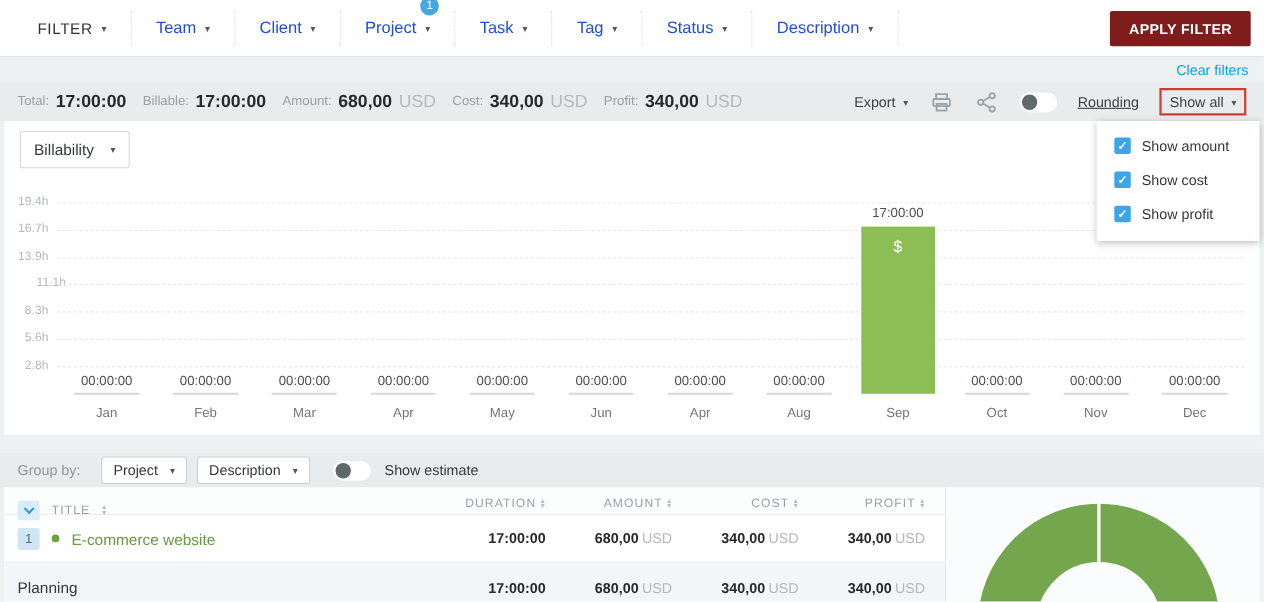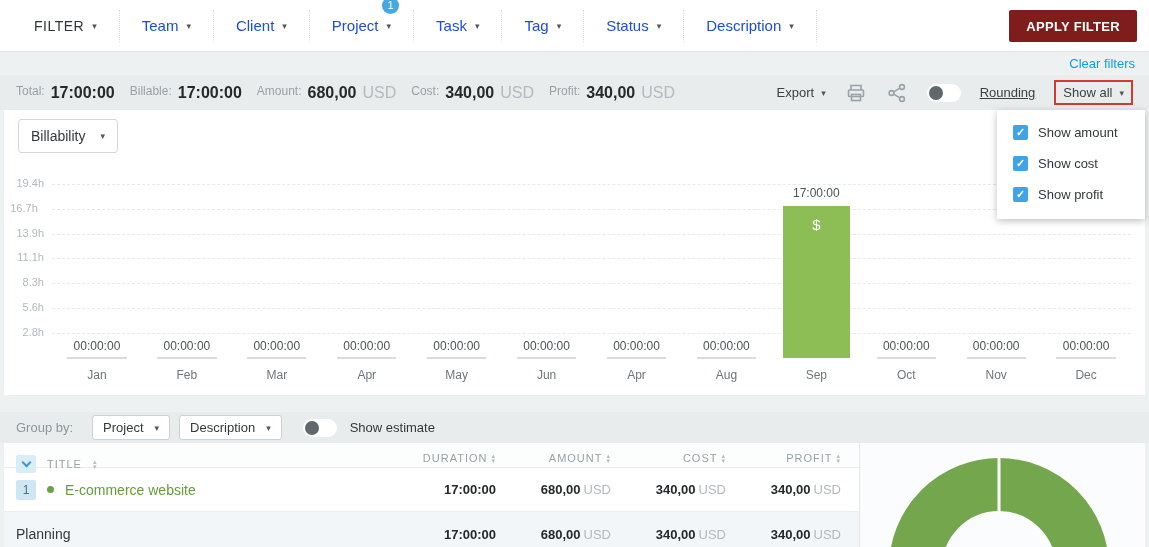--- a/index.html
+++ b/index.html
@@ -189,23 +189,23 @@
   </div>
 </div>
 
 <div class="chart-panel">
   <div class="billability">
     <span>Billability</span>
     <span class="caret">▾</span>
   </div>
   <div>
       <div class="ytick" style="top: 67px;">19.4h</div>
-      <div class="ytick" style="top: 91.83px; text-align: center;">16.7h</div>
+      <div class="ytick" style="top: 91.83px;">16.7h</div>
       <div class="ytick" style="top: 116.66px;">13.9h</div>
-      <div class="ytick" style="top: 141.49px;">11.1h</div>
+      <div class="ytick" style="top: 141.49px; margin-left: 16px;">11.1h</div>
       <div class="ytick" style="top: 166.32px;">8.3h</div>
       <div class="ytick" style="top: 191.15px;">5.6h</div>
       <div class="ytick" style="top: 215.98px;">2.8h</div>
     </div>
   <div>
       <div class="gridline" style="top: 74px;"></div>
       <div class="gridline" style="top: 98.83px;"></div>
       <div class="gridline" style="top: 123.66px;"></div>
       <div class="gridline" style="top: 148.49px;"></div>
       <div class="gridline" style="top: 173.32px;"></div>

